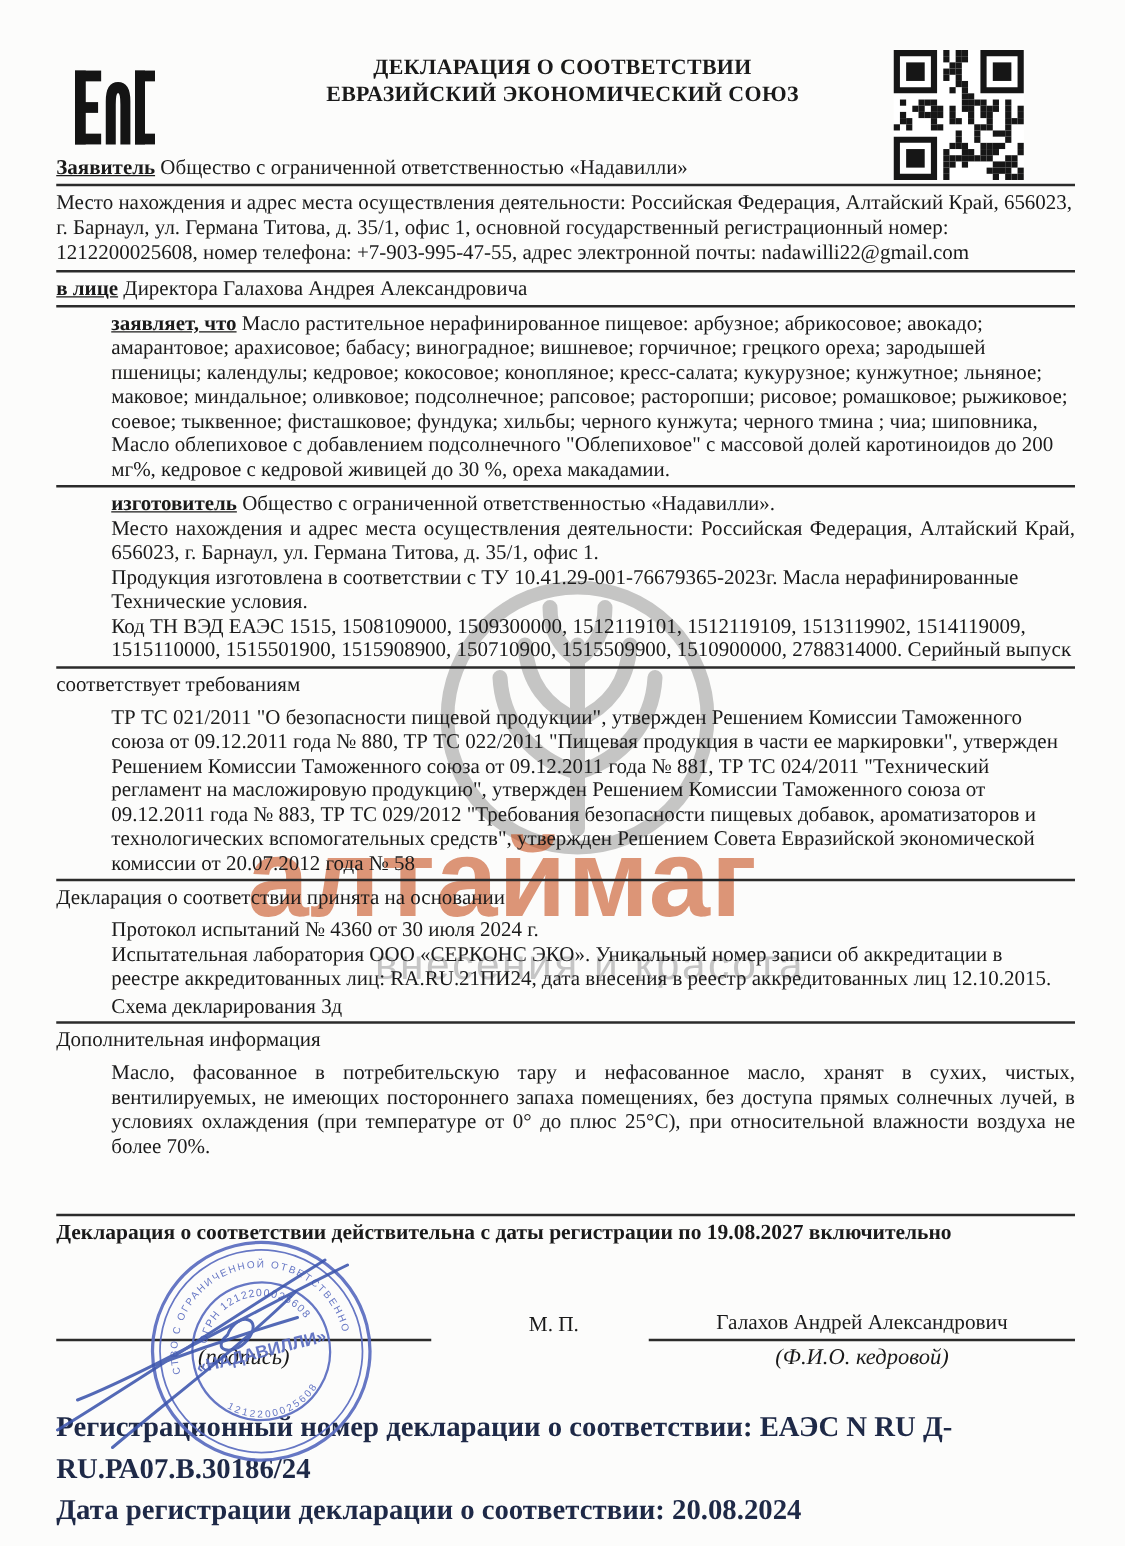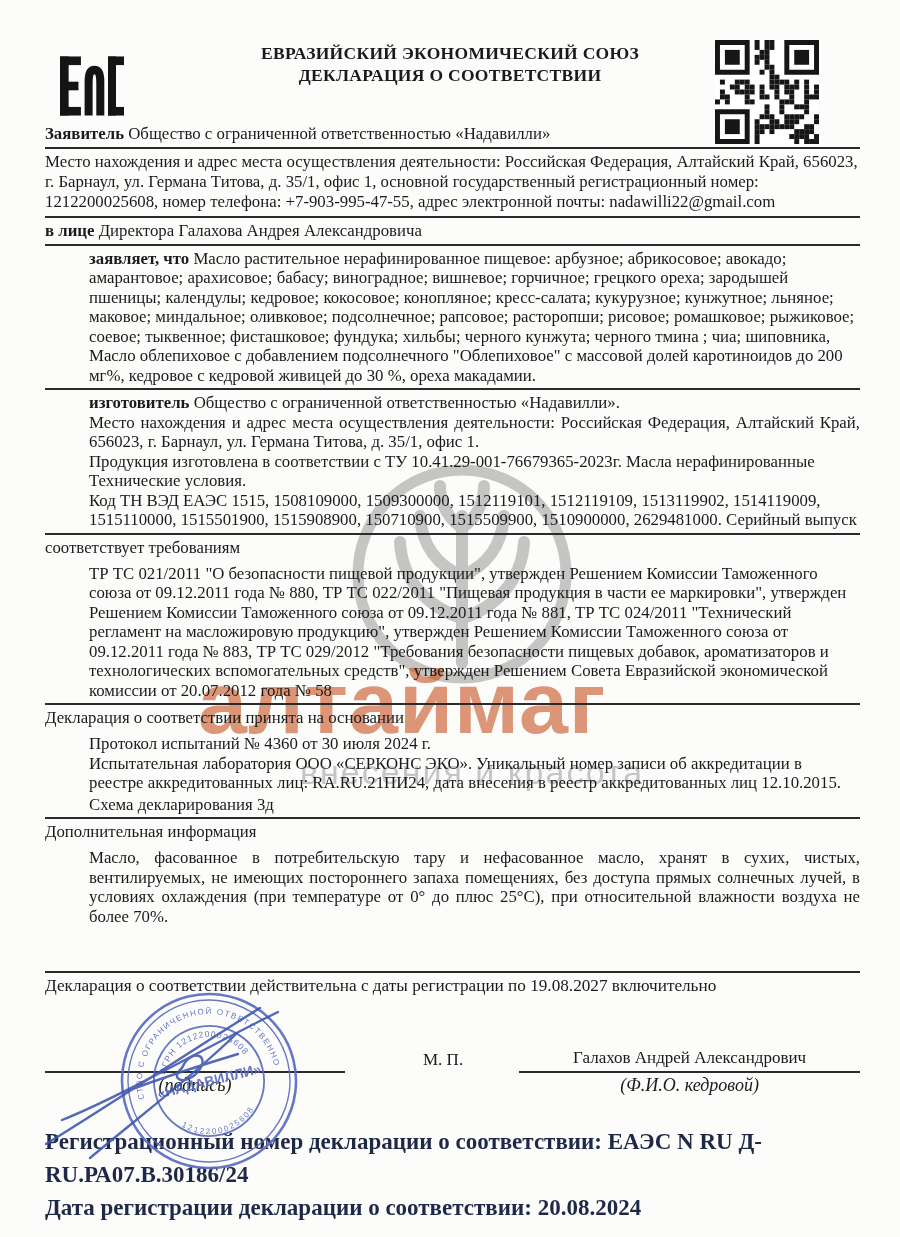--- a/index.html
+++ b/index.html
@@ -9,27 +9,27 @@
     font-family:"Liberation Serif", serif;color:#1a1a1a;
   }
   
   .header{position:relative;height:124px;}
   .eac-logo{position:absolute;left:60px;top:56px;}
   .qr{position:absolute;right:78px;top:40px;}
   .titles{padding-top:42px;text-align:center;font-weight:bold;font-size:17.5px;line-height:1.28;letter-spacing:.3px;}
   
   .content{position:relative;z-index:2;margin:0 40px 0 45px;font-size:16.8px;line-height:1.2;}
   .sep{border:none;border-top:2px solid #2b2b2b;margin:3px 0;}
-  .lead{font-weight:bold;}
+  .lead{font-weight:bold;text-decoration:underline;}
   p{margin:0;}
   .tight{line-height:1.16;margin-left:44px;}
   .just{text-align:justify;}
   .mt2{margin-top:2px;} .mt6{margin-top:6px;}
   .hblock{font-weight:normal;}
-  .validity{font-weight:normal;font-size:17.2px;margin-top:2px;}
+  .validity{font-weight:bold;font-size:17.2px;margin-top:2px;}
   
   .sig-row{display:flex;margin-top:44px;align-items:flex-end;}
   .sig-col1{width:300px;}
   .sig-col1 .line, .sig-col3 .line{border-bottom:2px solid #2b2b2b;}
   .sig-col1 .line{height:30px;}
   .sig-cap{text-align:center;font-size:18px;padding-top:2px;font-style:italic;}
   .sig-col2{margin:0 56px 0 78px;padding-bottom:26px;font-size:17px;}
   .sig-col3{flex:1;}
   .sig-col3 .fio{text-align:center;font-size:17px;padding-bottom:3px;}
   
@@ -78,22 +78,22 @@
         <rect x="0" y="41" width="30" height="14"></rect>
         <rect x="0" y="82" width="34" height="14"></rect>
         <path d="M40,96 V40 Q40,15 56,15 Q72,15 72,40 V96 H59 V44 Q59,29 56,29 Q53,29 53,44 V96 Z"></path>
         <rect x="78" y="0" width="13" height="96"></rect>
         <rect x="78" y="0" width="26" height="14"></rect>
         <rect x="78" y="82" width="26" height="14"></rect>
       </g>
     </svg>
 
     <div class="titles">
+      <div>ДЕКЛАРАЦИЯ О СООТВЕТСТВИИ</div>
       <div>ЕВРАЗИЙСКИЙ ЭКОНОМИЧЕСКИЙ СОЮЗ</div>
-      <div>ДЕКЛАРАЦИЯ О СООТВЕТСТВИИ</div>
     </div>
 
     <svg class="qr" width="110" height="104" viewBox="0 0 105 105" aria-hidden="true">
       <rect x="0" y="0" width="105" height="105" fill="#ffffff"></rect>
       <g fill="#161616">
 
         <path d="M0,0 h35 v35 h-35 z M5,5 v25 h25 v-25 z" fill-rule="evenodd"></path>
         <rect x="10" y="10" width="15" height="15"></rect>
         <path d="M70,0 h35 v35 h-35 z M75,5 v25 h25 v-25 z" fill-rule="evenodd"></path>
         <rect x="80" y="10" width="15" height="15"></rect>
@@ -241,21 +241,21 @@
     <hr class="sep">
 
     <p class="tight mt2"><span class="lead">заявляет, что</span> <span>Масло растительное нерафинированное пищевое: арбузное; абрикосовое; авокадо; амарантовое; арахисовое; бабасу; виноградное; вишневое;  горчичное; грецкого ореха; зародышей пшеницы; календулы; кедровое; кокосовое; конопляное; кресс-салата; кукурузное; кунжутное; льняное; маковое; миндальное; оливковое; подсолнечное; рапсовое; расторопши; рисовое; ромашковое; рыжиковое; соевое; тыквенное; фисташковое; фундука; хильбы; черного кунжута; черного тмина ; чиа; шиповника, Масло облепиховое с добавлением подсолнечного "Облепиховое" с массовой долей каротиноидов до 200 мг%,  кедровое с кедровой живицей до 30 %,  ореха макадамии.</span></p>
 
     <hr class="sep">
 
     <div class="tight">
       <p><span class="lead">изготовитель</span> <span>Общество с ограниченной ответственностью «Надавилли».</span></p>
       <p class="just">Место нахождения и адрес места осуществления деятельности: Российская Федерация, Алтайский Край, 656023, г. Барнаул, ул. Германа Титова, д. 35/1, офис 1.</p>
       <p>Продукция изготовлена в соответствии с ТУ 10.41.29-001-76679365-2023г. Масла нерафинированные Технические условия.</p>
-      <p>Код ТН ВЭД ЕАЭС 1515, 1508109000, 1509300000, 1512119101, 1512119109, 1513119902, 1514119009, 1515110000, 1515501900, 1515908900, 150710900, 1515509900, 1510900000, 2629481000. Серийный выпуск</p>
+      <p>Код ТН ВЭД ЕАЭС 1515, 1508109000, 1509300000, 1512119101, 1512119109, 1513119902, 1514119009, 1515110000, 1515501900, 1515908900, 150710900, 1515509900, 1510900000, 2788314000. Серийный выпуск</p>
     </div>
 
     <hr class="sep">
 
     <p class="hblock">соответствует требованиям</p>
     <p class="tight mt6">ТР ТС 021/2011 "О безопасности пищевой продукции", утвержден Решением Комиссии Таможенного союза от 09.12.2011 года № 880, ТР ТС 022/2011 "Пищевая продукция в части ее маркировки", утвержден Решением Комиссии Таможенного союза от 09.12.2011 года № 881, ТР ТС 024/2011 "Технический регламент на масложировую продукцию", утвержден Решением Комиссии Таможенного союза от 09.12.2011 года № 883, ТР ТС 029/2012 "Требования безопасности пищевых добавок,  ароматизаторов и технологических вспомогательных средств", утвержден Решением Совета Евразийской экономической комиссии от 20.07.2012 года № 58</p>
 
     <hr class="sep">
 
     <p class="hblock">Декларация о соответствии принята на основании</p>

